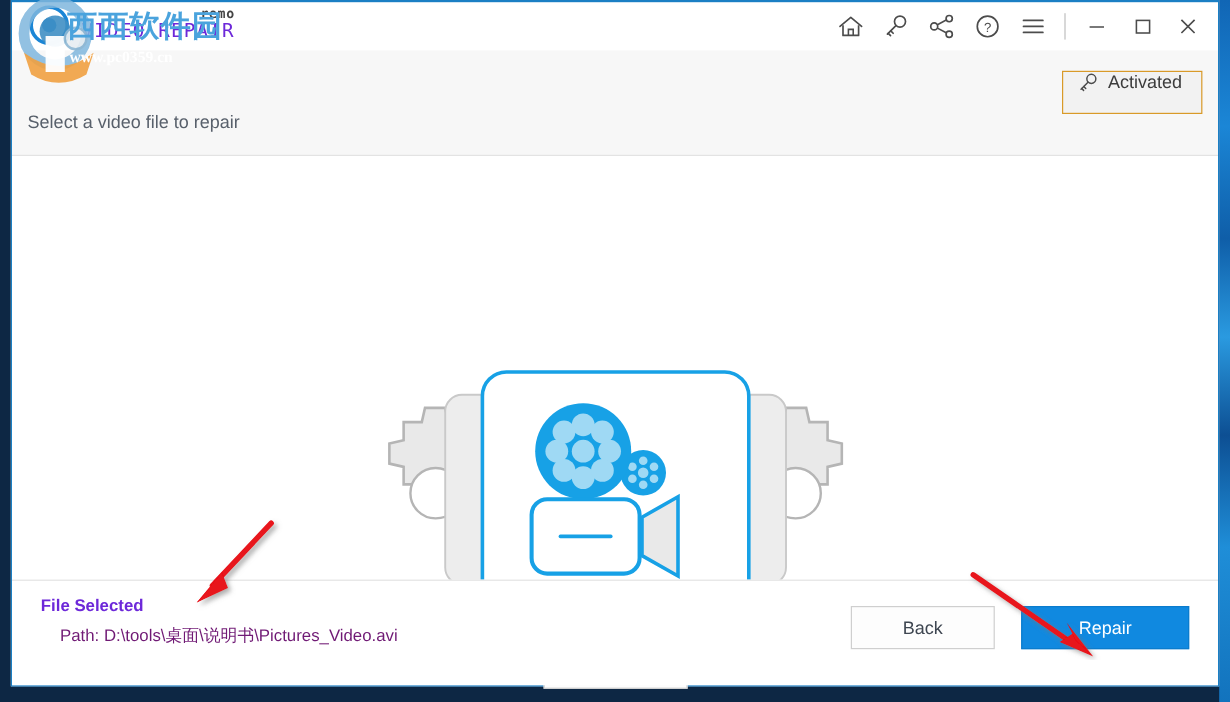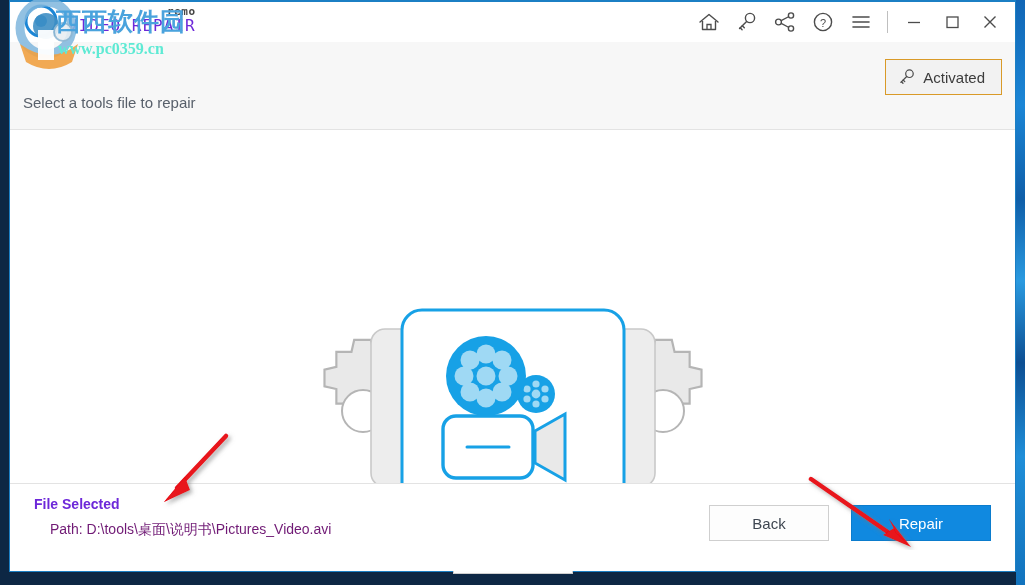--- a/index.html
+++ b/index.html
@@ -105,21 +105,20 @@
     color: #58606b;
   }
   #activated-button {
     position: absolute;
     right: 13px; top: 17px;
     height: 36px;
     padding: 0 16px 0 12px;
     background: #f2f2f2;
     border: 1px solid #d99a28;
     display: flex;
-    align-items: center;
     gap: 7px;
     font-size: 15px;
     color: #3c3c3c;
     cursor: pointer;
   }
 
   
   #main-content {
     flex: 1 1 auto;
     position: relative;
@@ -205,23 +204,23 @@
     font-size: 25px;
     font-weight: 700;
     color: #4aa3dd;
     letter-spacing: 1px;
     white-space: nowrap;
     font-family: Liberation Mono, monospace;
   }
   #watermark-url {
     position: absolute;
     left: 58px; top: 40px;
-    font-size: 16px;
+    font-size: 13px;
     font-weight: 700;
-    color: #5eead4;
+    color: #ffffff;
     font-family: "Liberation Serif", serif;
   }
 
   
   .annotation-arrow {
     position: absolute;
     pointer-events: none;
   }
 </style>
 </head>
@@ -305,21 +304,21 @@
       <div class="tb-icon" title="Close">
         <svg width="20" height="18" viewBox="0 0 20 18">
           <path d="M4.5 3.5 L15.5 14.5 M15.5 3.5 L4.5 14.5" stroke="#4c4c4c" stroke-width="1.4"></path>
         </svg>
       </div>
 
     </div>
   </div>
 
   <div id="header-band">
-    <div id="page-subtitle">Select a tools file to repair</div>
+    <div id="page-subtitle">Select a video file to repair</div>
 
     <div id="activated-button">
       <svg width="18" height="18" viewBox="0 0 22 22">
         <circle cx="14" cy="7" r="4.6" fill="none" stroke="#4c4c4c" stroke-width="1.5"></circle>
         <path d="M10.6 10.4 L3.5 17.5" fill="none" stroke="#4c4c4c" stroke-width="1.5" stroke-linecap="round"></path>
         <path d="M6.3 14.7 L8.3 16.7" fill="none" stroke="#4c4c4c" stroke-width="1.5" stroke-linecap="round"></path>
         <path d="M4.2 16.8 L6.1 18.7" fill="none" stroke="#4c4c4c" stroke-width="1.5" stroke-linecap="round"></path>
       </svg>
       <span>Activated</span>
     </div>

